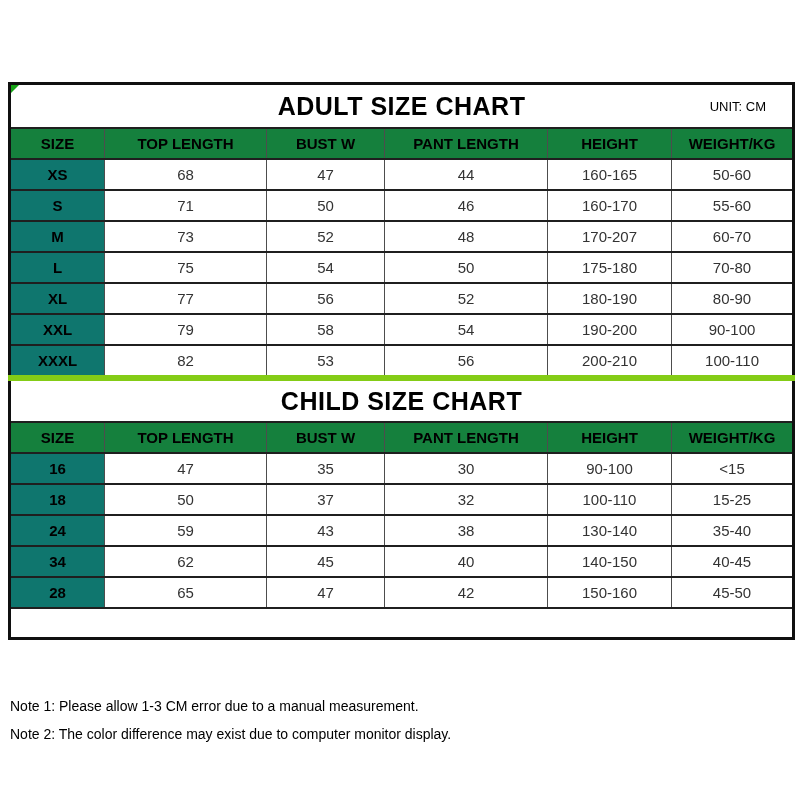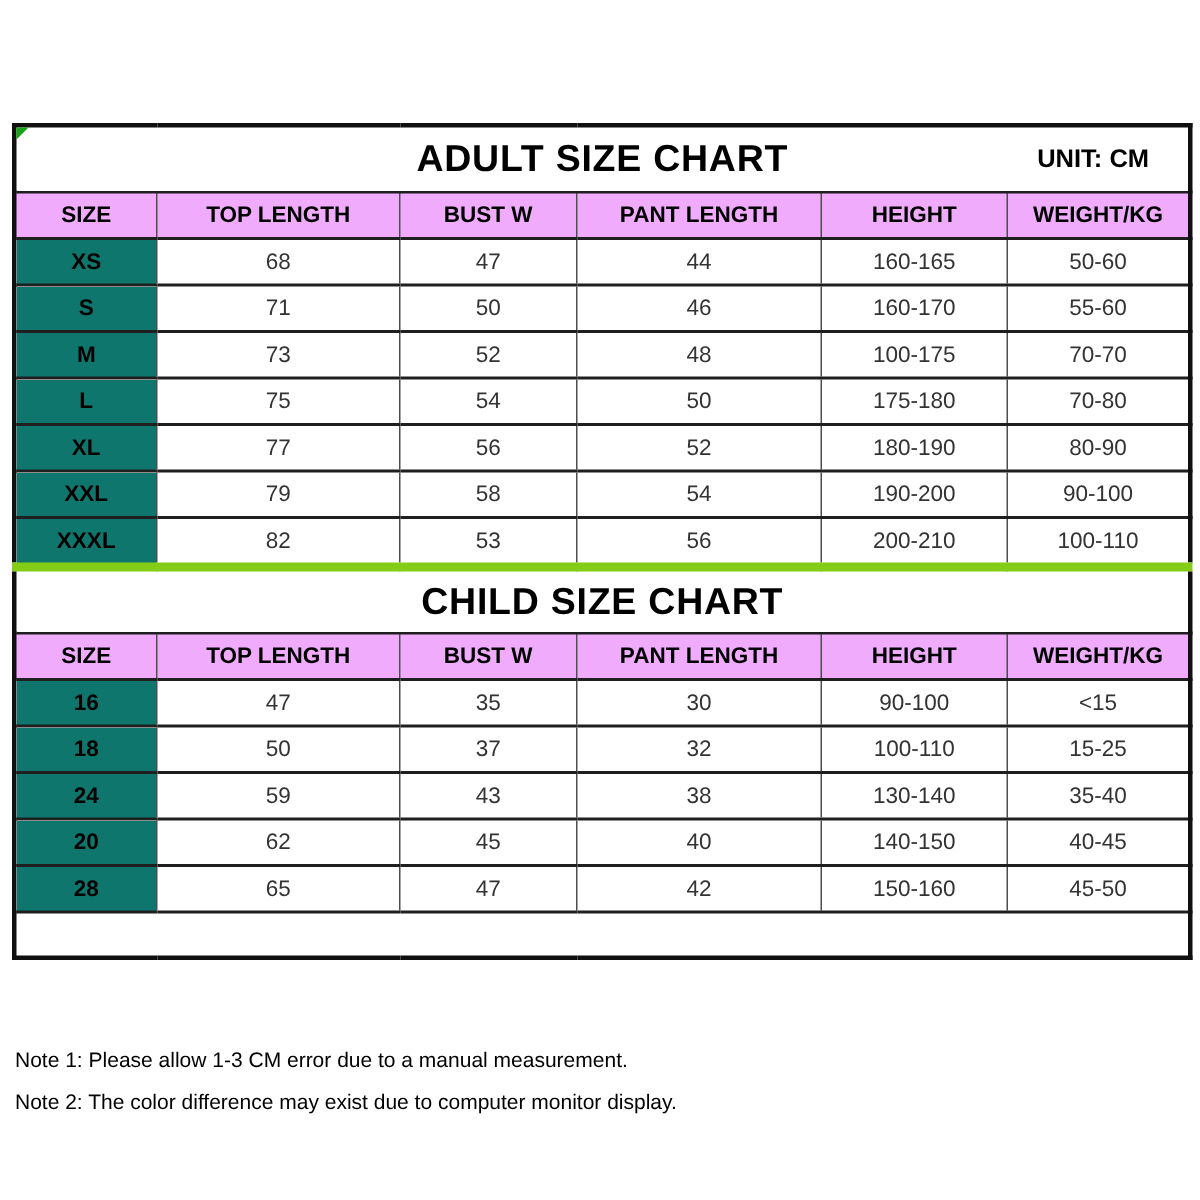--- a/index.html
+++ b/index.html
@@ -38,27 +38,27 @@
     position: relative;
     border-bottom: 2px solid #1f1f1f;
     letter-spacing: 0.5px;
   }
   .title-row.child-title td { height: 38px; border-top: 6px solid #84cc16; }
   .unit-label {
     position: absolute;
     right: 26px;
     top: 50%;
     transform: translateY(-50%);
-    font-size: 17px;
-    font-weight: bold;
+    font-size: 13px;
+    font-weight: normal;
     letter-spacing: 0px;
   }
   
   .header-row th {
-    background: #f0abfc;
+    background: #15803d;
     height: 29px;
     font-size: 15px;
     font-weight: bold;
     color: #000000;
     text-align: center;
     border-left: 1px solid #4d4d4d;
     border-right: 1px solid #4d4d4d;
     border-top: 2px solid #1f1f1f;
     border-bottom: 2px solid #1f1f1f;
     padding: 0;
@@ -165,22 +165,22 @@
             <td class="data-cell">50</td>
             <td class="data-cell">46</td>
             <td class="data-cell">160-170</td>
             <td class="data-cell">55-60</td>
           </tr>
           <tr>
             <td class="size-cell">M</td>
             <td class="data-cell">73</td>
             <td class="data-cell">52</td>
             <td class="data-cell">48</td>
-            <td class="data-cell">100-175</td>
-            <td class="data-cell">70-70</td>
+            <td class="data-cell">170-207</td>
+            <td class="data-cell">60-70</td>
           </tr>
           <tr>
             <td class="size-cell">L</td>
             <td class="data-cell">75</td>
             <td class="data-cell">54</td>
             <td class="data-cell">50</td>
             <td class="data-cell">175-180</td>
             <td class="data-cell">70-80</td>
           </tr>
           <tr>
@@ -242,21 +242,21 @@
           </tr>
           <tr>
             <td class="size-cell">24</td>
             <td class="data-cell">59</td>
             <td class="data-cell">43</td>
             <td class="data-cell">38</td>
             <td class="data-cell">130-140</td>
             <td class="data-cell">35-40</td>
           </tr>
           <tr>
-            <td class="size-cell">20</td>
+            <td class="size-cell">34</td>
             <td class="data-cell">62</td>
             <td class="data-cell">45</td>
             <td class="data-cell">40</td>
             <td class="data-cell">140-150</td>
             <td class="data-cell">40-45</td>
           </tr>
           <tr>
             <td class="size-cell">28</td>
             <td class="data-cell">65</td>
             <td class="data-cell">47</td>

